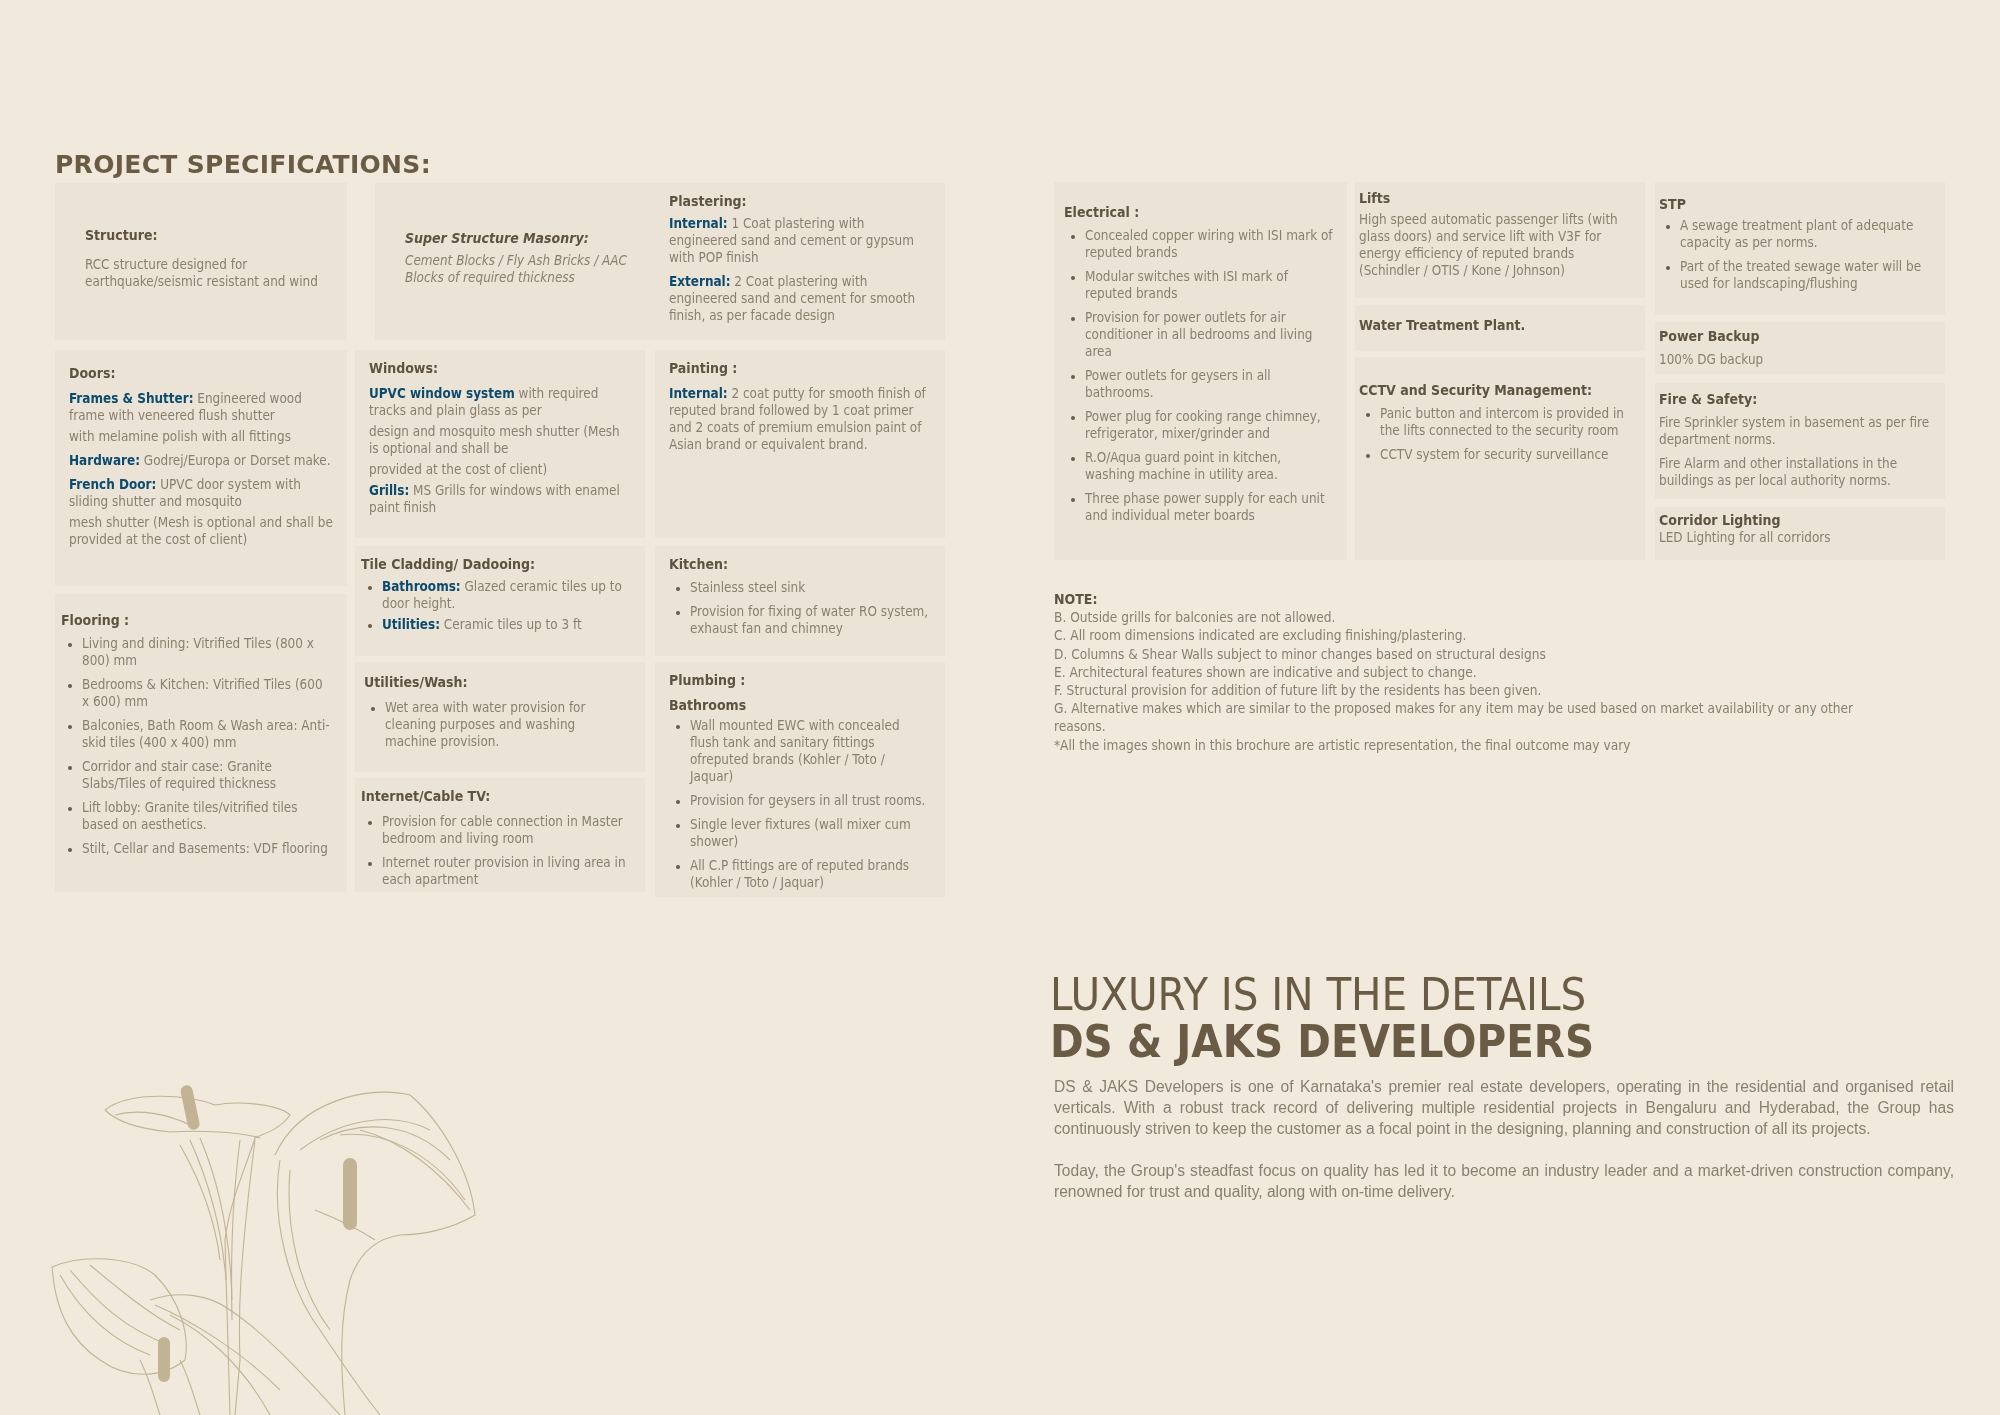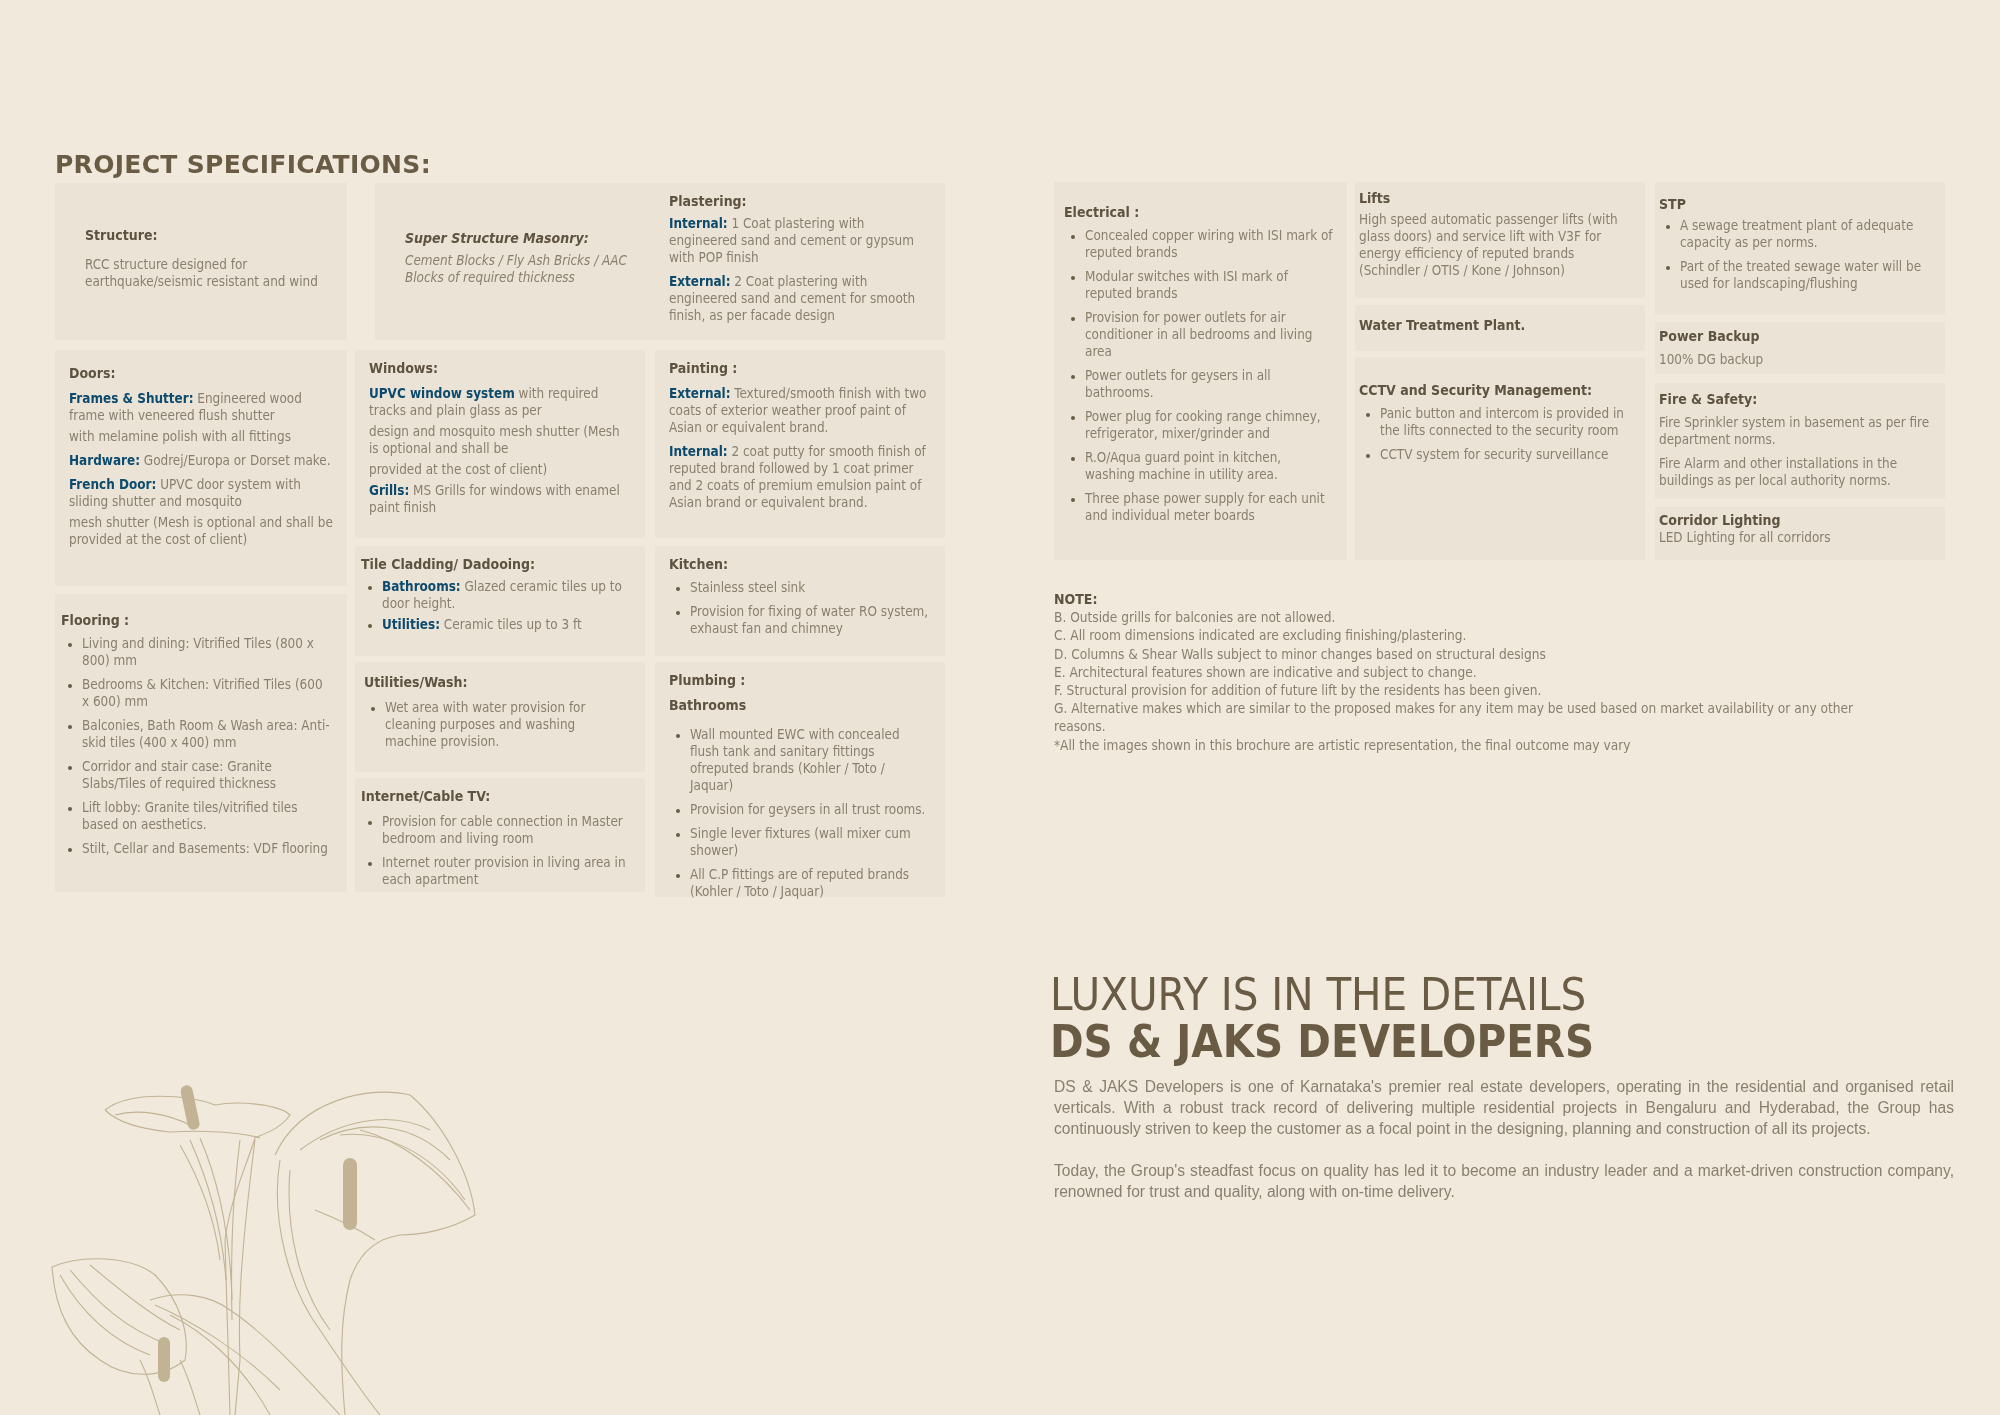--- a/index.html
+++ b/index.html
@@ -89,21 +89,20 @@
 </div>
 <div class="box" style="left:355px; top:350px; width:290px; height:188px; padding-top:10px;">
   <h3 style="margin-bottom:8px;">Windows:</h3>
   <p style="margin-bottom:4px;"><b>UPVC window system</b><span> with required tracks and plain glass as per</span></p>
   <p style="margin-bottom:4px;">design and mosquito mesh shutter (Mesh is optional and shall be</p>
   <p style="margin-bottom:4px;">provided at the cost of client)</p>
   <p><b>Grills:</b><span> MS Grills for windows with enamel paint finish</span></p>
 </div>
 <div class="box" style="left:655px; top:350px; width:290px; height:188px; padding-top:10px;">
   <h3 style="margin-bottom:8px;">Painting :</h3>
-  <p><b>External:</b><span> Textured/smooth finish with two coats of exterior weather proof paint of Asian or equivalent brand.</span></p>
   <p><b>Internal:</b><span> 2 coat putty for smooth finish of reputed brand followed by 1 coat primer and 2 coats of premium emulsion paint of Asian brand or equivalent brand.</span></p>
 </div>
 
 <div class="box" style="left:55px; top:594px; width:292px; height:298px; padding-top:18px; padding-left:6px;">
   <h3 style="margin-bottom:6px;">Flooring :</h3>
   <ul>
     <li>Living and dining: Vitrified Tiles (800 x 800) mm</li>
     <li>Bedrooms &amp; Kitchen: Vitrified Tiles (600 x 600) mm</li>
     <li>Balconies, Bath Room &amp; Wash area: Anti-skid tiles (400 x 400) mm</li>
     <li>Corridor and stair case: Granite Slabs/Tiles of required thickness</li>
@@ -133,21 +132,21 @@
 </div>
 <div class="box" style="left:655px; top:546px; width:290px; height:110px; padding-top:10px;">
   <h3 style="margin-bottom:6px;">Kitchen:</h3>
   <ul>
     <li>Stainless steel sink</li>
     <li>Provision for fixing of water RO system, exhaust fan and chimney</li>
   </ul>
 </div>
 <div class="box" style="left:655px; top:662px; width:290px; height:235px; padding-top:10px;">
   <h3 style="margin-bottom:8px;">Plumbing :</h3>
-  <h3 style="margin-bottom:12px;">Bathrooms</h3>
+  <h3 style="margin-bottom:3px;">Bathrooms</h3>
   <ul>
     <li>Wall mounted EWC with concealed flush tank and sanitary fittings ofreputed brands (Kohler / Toto / Jaquar)</li>
     <li>Provision for geysers in all trust rooms.</li>
     <li>Single lever fixtures (wall mixer cum shower)</li>
     <li>All C.P fittings are of reputed brands (Kohler / Toto / Jaquar)</li>
   </ul>
 </div>
 
 <div class="box" style="left:1054px; top:182px; width:293px; height:378px; padding-top:22px; padding-left:10px;">
   <h3 style="margin-bottom:6px;">Electrical :</h3>

